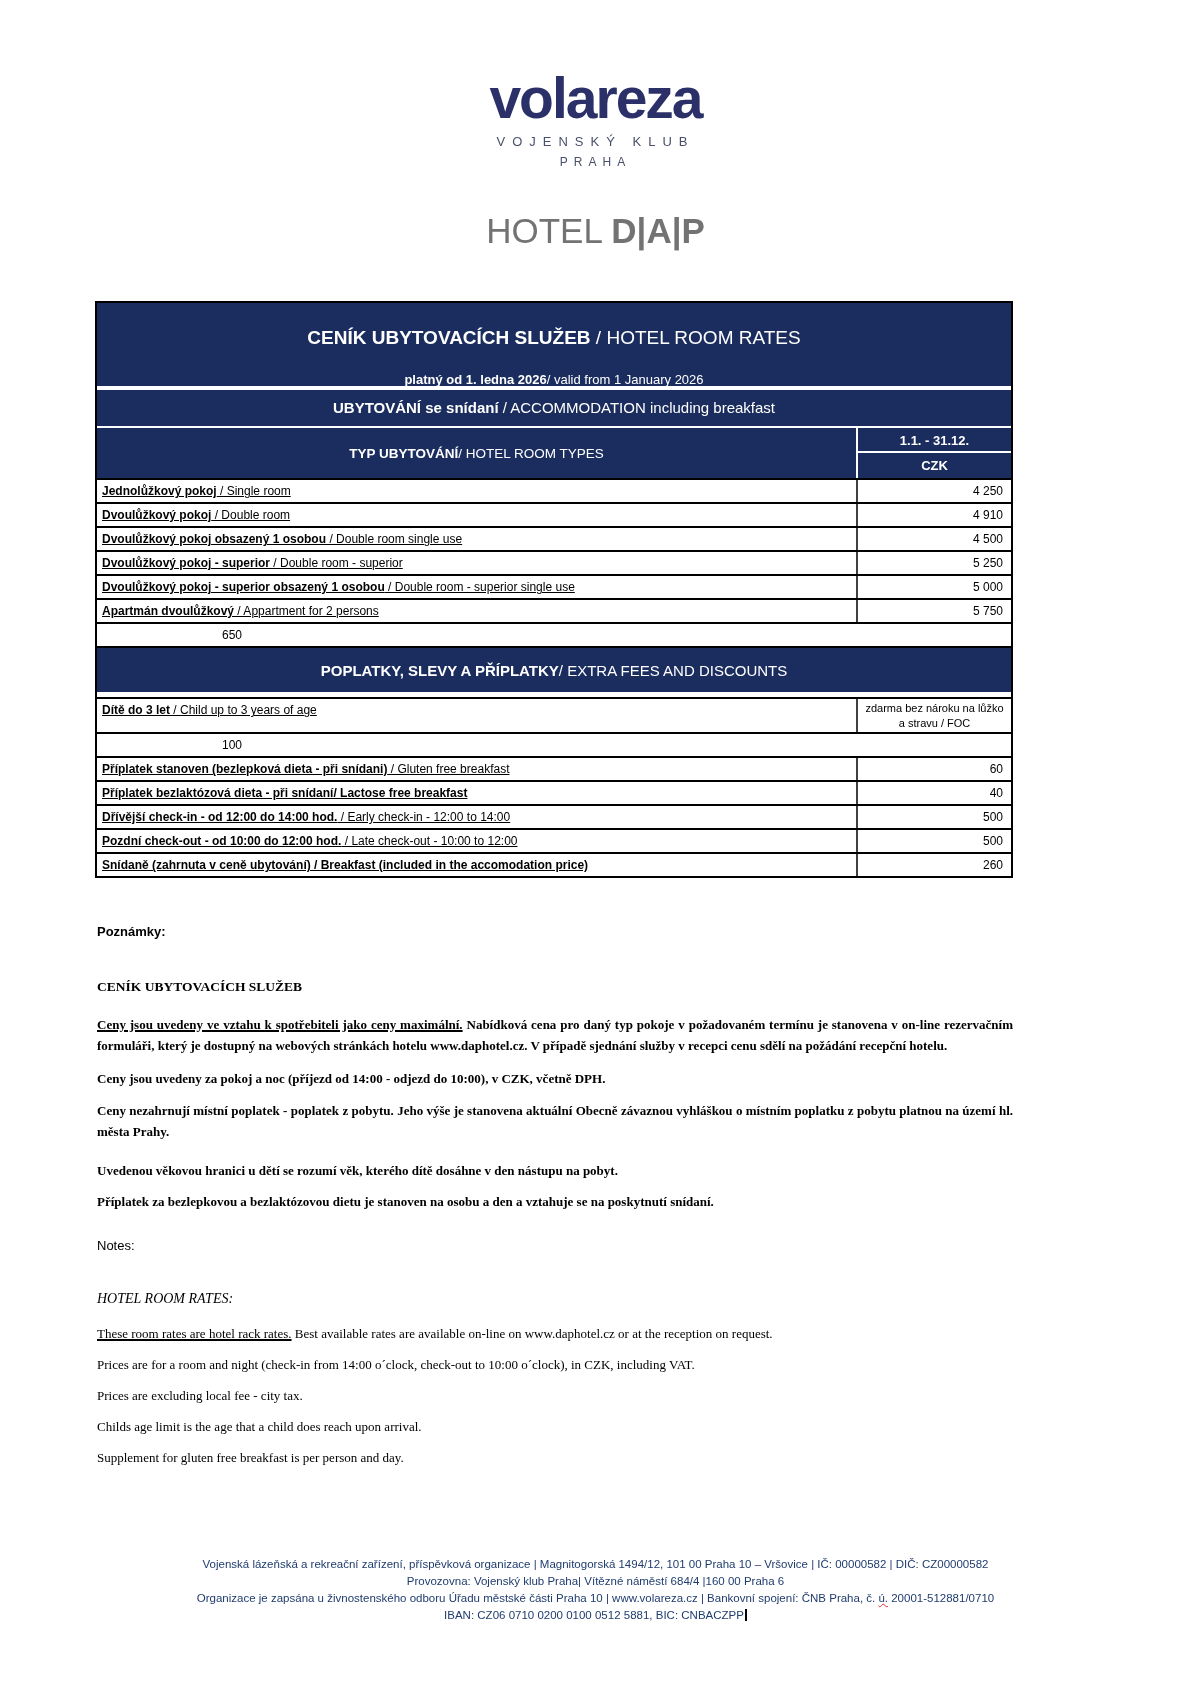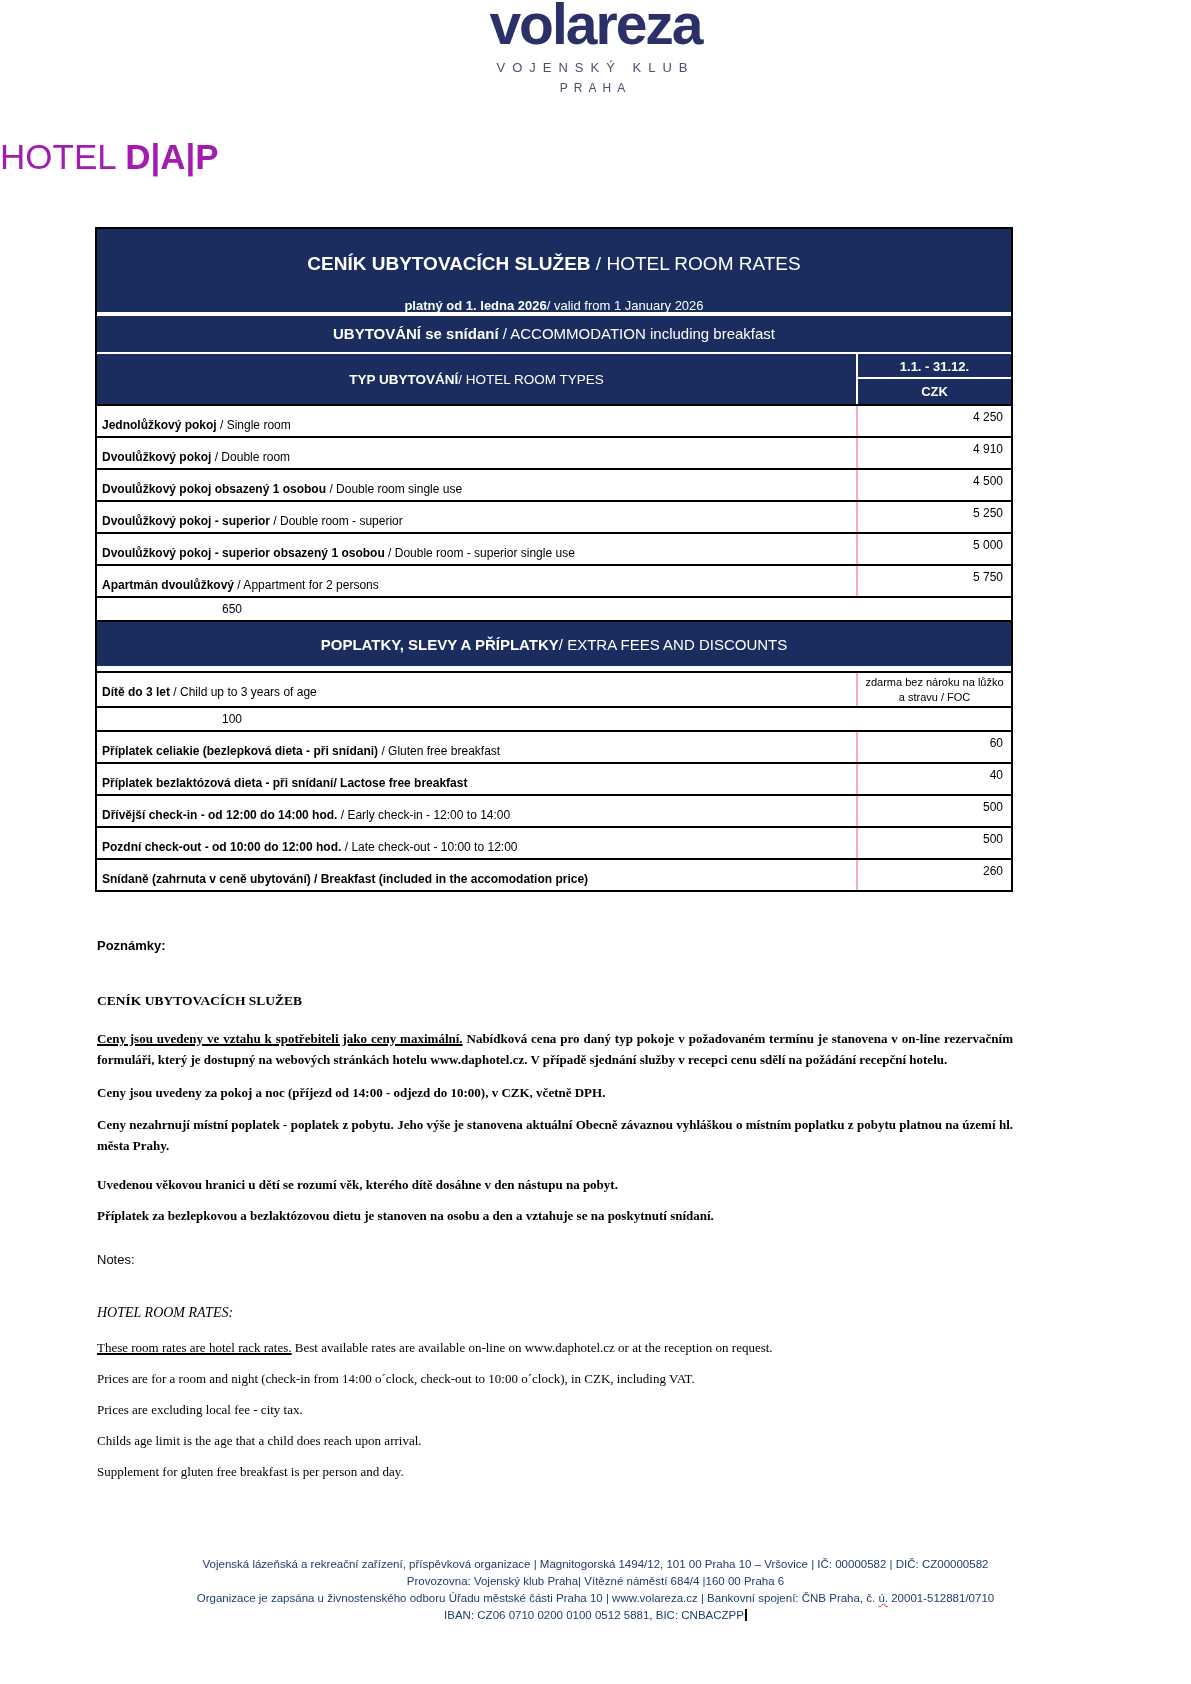--- a/index.html
+++ b/index.html
@@ -3,46 +3,46 @@
 <meta charset="utf-8">
 <style>
   * { box-sizing: border-box; }
   html,body { margin:0; padding:0; background:#fff; }
   .page {
     position:relative; width:1191px; height:1684px; margin:0 auto;
     background:#fff; color:#000; overflow:hidden;
     font-family:"Liberation Sans", sans-serif;
   }
   
-  .logo-block { text-align:center; }
+  .logo-block { padding-top:74px; text-align:center; }
   .brand { font-size:57px; font-weight:bold; letter-spacing:-2px; color:#2b3068; line-height:0.85; }
   .logo-sub1 { margin-top:12px; font-size:13px; letter-spacing:7px; color:#4a506b; }
   .logo-sub2 { margin-top:6px;  font-size:12px; letter-spacing:6px; color:#4a506b; }
-  .hotel-title { margin:42px 0 0; text-align:left; font-size:35px; color:#a21caf; font-weight:normal; }
+  .hotel-title { margin:42px 0 0; text-align:center; font-size:35px; color:#737373; font-weight:normal; }
   .hotel-title .b { font-weight:bold; }
 
   
   .rate-table { margin-left:95px; margin-top:50px; width:918px; border:2px solid #000; }
   .navy { background:#1b2d5e; color:#fff; }
   .block1 { height:83px; text-align:center; }
   .block1 .title { padding-top:24px; font-size:19px; }
   .block1 .validity { margin-top:23px; font-size:13px; }
   .b { font-weight:bold; }
   .gap4 { height:4px; background:#fff; }
   .gap5 { height:5px; background:#fff; }
   .block2 { height:36px; line-height:36px; text-align:center; font-size:15px; }
   .thead { display:flex; border-top:2px solid #fff; }
   .thead-left { flex:1; display:flex; align-items:center; justify-content:center; font-size:13.5px; }
   .thead-right { width:155px; border-left:2px solid #fff; }
   .thead-right .period, .thead-right .czk {
     height:25px; line-height:25px; text-align:center; font-weight:bold; font-size:13px;
   }
   .thead-right .period { border-bottom:2px solid #fff; }
   .trow { display:flex; border-top:2px solid #000; background:#fff; }
-  .trow .desc { flex:1; border-right:2px solid #f9a8d4; padding:12px 6px 4px 5px; font-size:12px; }
+  .trow .desc { flex:1; border-right:2px solid #404040; padding:4px 6px 4px 5px; font-size:12px;text-decoration:underline; }
   .trow .price { width:153px; padding:4px 8px 4px 2px; font-size:12px; text-align:right; }
   .trow .price.center { text-align:center; font-size:11px; line-height:1.3; padding:2px 3px; }
   .fees-header { border-top:2px solid #000; height:46px; display:flex; align-items:center; justify-content:center; font-size:15px; }
 
   
   .notes { margin-left:97px; width:916px; }
   .label-cs { margin-top:46px; font-size:13px; font-weight:bold; }
   .serif { font-family:"Liberation Serif", serif; }
   .cs-head { margin-top:40px; font-size:13.5px; font-weight:bold; }
   .cs-p { font-weight:bold; font-size:13px; line-height:1.6; margin:0; text-align:justify; }
@@ -135,21 +135,21 @@
     <div class="gap5"></div>
 
     <div class="trow">
       <div class="desc"><span class="b">Dítě do 3 let</span><span> / Child up to 3 years of age</span></div>
       <div class="price center">zdarma bez nároku na lůžko a stravu / FOC</div>
     </div>
     <div class="trow">
       <div class="price">100</div>
     </div>
     <div class="trow">
-      <div class="desc"><span class="b">Příplatek celiakie (bezlepková dieta - při snídani)</span><span> / Gluten free breakfast</span></div>
+      <div class="desc"><span class="b">Příplatek stanoven (bezlepková dieta - při snídani)</span><span> / Gluten free breakfast</span></div>
       <div class="price">60</div>
     </div>
     <div class="trow">
       <div class="desc"><span class="b">Příplatek bezlaktózová dieta - při snídaní/ Lactose free breakfast</span></div>
       <div class="price">40</div>
     </div>
     <div class="trow">
       <div class="desc"><span class="b">Dřívější check-in - od 12:00 do 14:00 hod.</span><span> / Early check-in - 12:00 to 14:00</span></div>
       <div class="price">500</div>
     </div>

